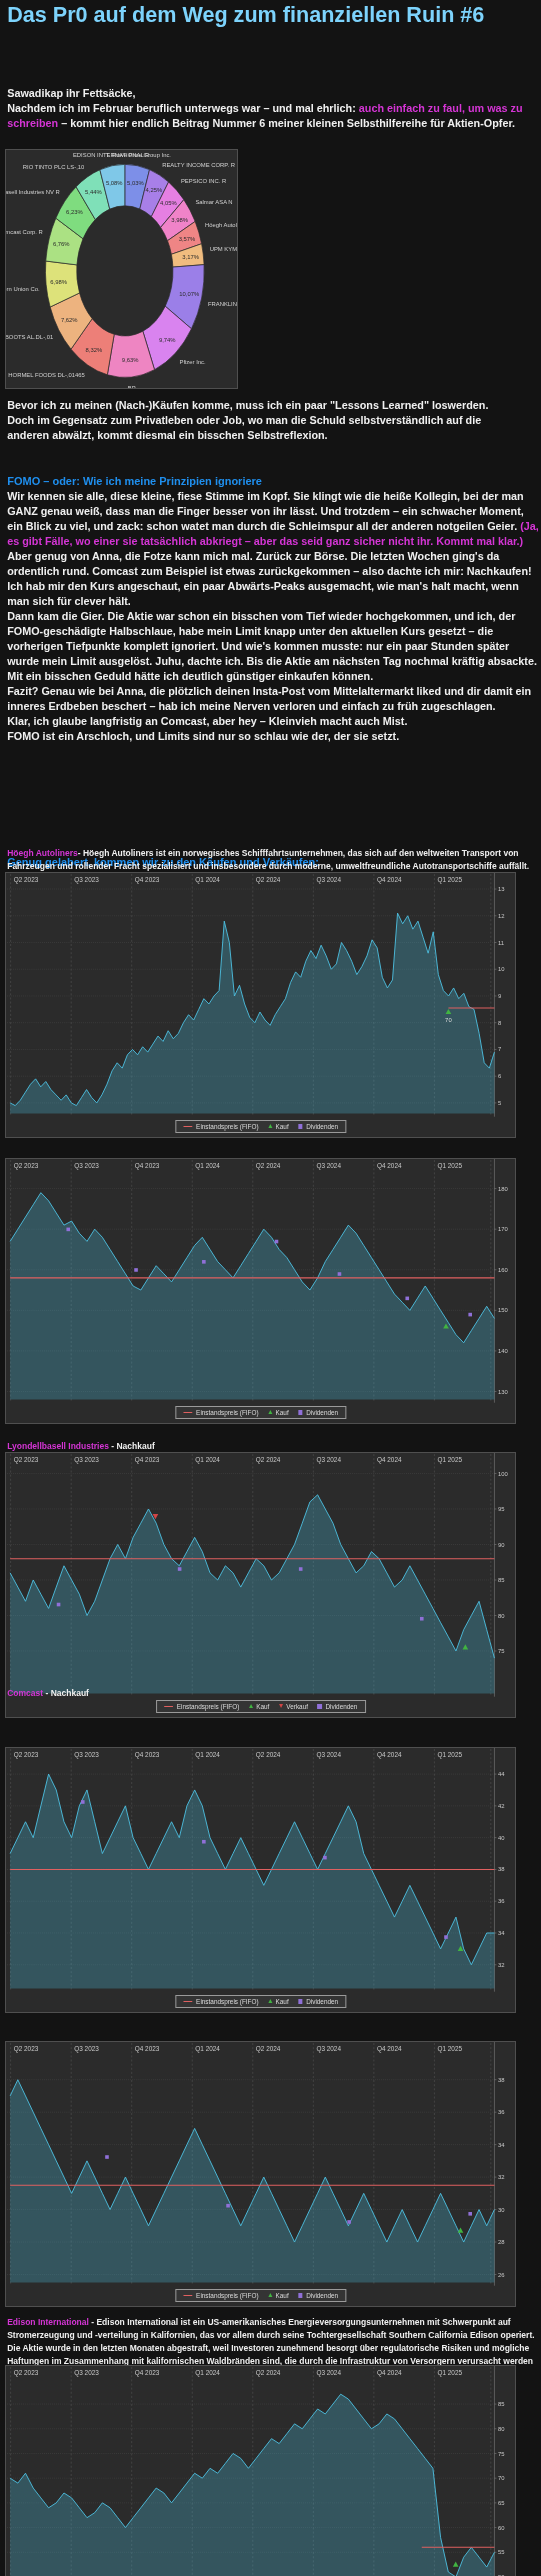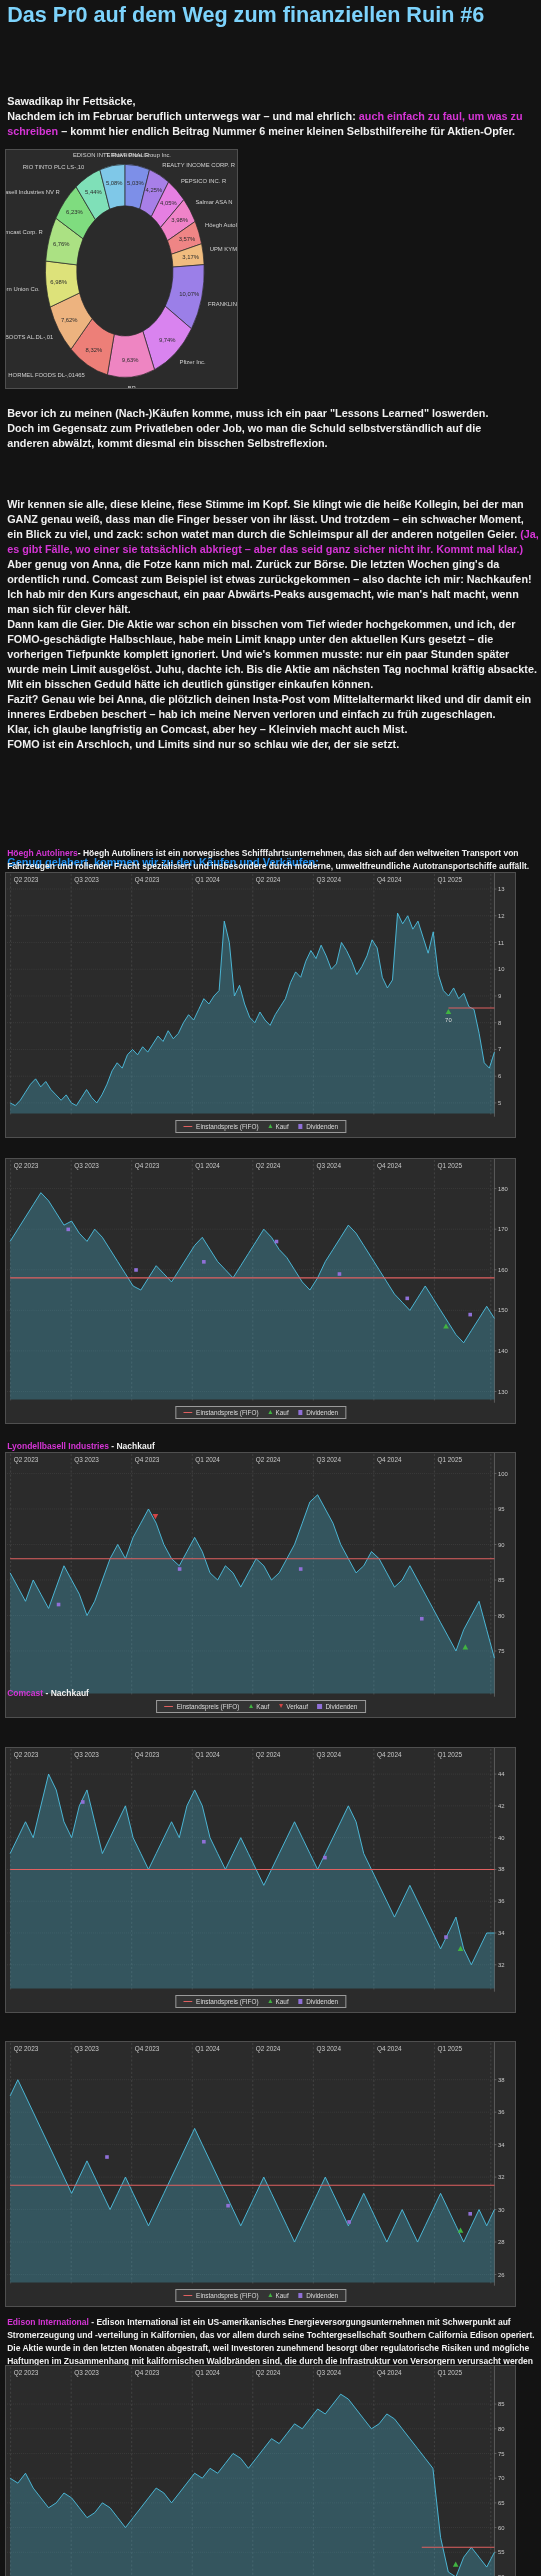--- a/index.html
+++ b/index.html
@@ -1,21 +1,21 @@
 <!DOCTYPE html>
 <html style="font-size:8.2px"><head>
 <meta charset="utf-8">
 <style>
   html,body{margin:0;padding:0;background:#131313;}
   .page{position:relative;width:542px;height:4070px;overflow:hidden;background:#131313;
         font-family:"Liberation Sans",sans-serif;}
   .abs{position:absolute;left:7.2px;}
   .title{position:absolute;left:7.2px;top:2.1px;width:495px;margin:0;
          font-size:21.6px;line-height:26px;font-weight:bold;color:#7dd3fc;}
-  .t{font-weight:bold;font-size:10.8px;line-height:15px;color:#f0f0f0;margin-top:8px;}
+  .t{font-weight:bold;font-size:10.8px;line-height:15px;color:#f0f0f0;}
   .h{font-weight:bold;font-size:11px;line-height:15px;color:#1f8fee;}
   .desc{font-weight:bold;font-size:8.5px;line-height:13px;color:#f0f0f0;}
   .w{color:#f0f0f0}
   .mag{color:#d535d5}
   .panel{position:absolute;background:#2b2b2b;border:0.5px solid #4f4f4f;box-sizing:border-box;}
   svg{display:block;width:100%;height:auto;}
   .vgrid{stroke:#5a5a5a;stroke-width:1;stroke-dasharray:4 4;}
   .hgrid{stroke:#636363;stroke-width:1;stroke-dasharray:1 3;}
   .axis{stroke:#8d8d8d;stroke-width:1;}
   .cost{stroke:#e06060;stroke-width:2;}
@@ -90,20 +90,21 @@
         <text x="170.6692778298364" y="85.8783590448206" text-anchor="middle" class="pie-pct">5,44%</text>
         <text x="152.98134681993133" y="36.51316736608311" text-anchor="end" class="pie-name">RIO TINTO PLC LS-,10</text>
         <path d="M183.3,38.5 A155 208 0 0 1 232.0,28.0 L232.0,109.0 A94 127 0 0 0 202.5,115.4 Z" fill="#7fc8e8" stroke="#2b2b2b" stroke-width="1.4"></path>
         <text x="211.29267282974132" y="67.50388069747146" text-anchor="middle" class="pie-pct">5,08%</text>
         <text x="205.32062878025428" y="13.326325642047294" text-anchor="middle" class="pie-name">EDISON INTERNATIONAL R</text>
       </svg>
   </div>
 
   <div class="abs t" style="top:398px;width:489px;">Bevor ich zu meinen (Nach-)Käufen komme, muss ich ein paar "Lessons Learned" loswerden. Doch im Gegensatz zum Privatleben oder Job, wo man die Schuld selbstverständlich auf die anderen abwälzt, kommt diesmal ein bisschen Selbstreflexion.</div>
 
+  <div class="abs h" style="top:474px;width:531px;">FOMO – oder: Wie ich meine Prinzipien ignoriere</div>
   <div class="abs t" style="top:489px;width:534px;"><span class="w">Wir kennen sie alle, diese kleine, fiese Stimme im Kopf. Sie klingt wie die heiße Kollegin, bei der man GANZ genau weiß, dass man die Finger besser von ihr lässt. Und trotzdem – ein schwacher Moment, ein Blick zu viel, und zack: schon watet man durch die Schleimspur all der anderen notgeilen Geier. </span><span class="mag">(Ja, es gibt Fälle, wo einer sie tatsächlich abkriegt – aber das seid ganz sicher nicht ihr. Kommt mal klar.)</span><br><span class="w">Aber genug von Anna, die Fotze kann mich mal. Zurück zur Börse. Die letzten Wochen ging's da ordentlich rund. Comcast zum Beispiel ist etwas zurückgekommen – also dachte ich mir: Nachkaufen! Ich hab mir den Kurs angeschaut, ein paar Abwärts-Peaks ausgemacht, wie man's halt macht, wenn man sich für clever hält.</span><br><span class="w">Dann kam die Gier. Die Aktie war schon ein bisschen vom Tief wieder hochgekommen, und ich, der FOMO-geschädigte Halbschlaue, habe mein Limit knapp unter den aktuellen Kurs gesetzt – die vorherigen Tiefpunkte komplett ignoriert. Und wie's kommen musste: nur ein paar Stunden später wurde mein Limit ausgelöst. Juhu, dachte ich. Bis die Aktie am nächsten Tag nochmal kräftig absackte. Mit ein bisschen Geduld hätte ich deutlich günstiger einkaufen können.</span><br><span class="w">Fazit? Genau wie bei Anna, die plötzlich deinen Insta-Post vom Mittelaltermarkt liked und dir damit ein inneres Erdbeben beschert – hab ich meine Nerven verloren und einfach zu früh zugeschlagen.</span><br><span class="w">Klar, ich glaube langfristig an Comcast, aber hey – Kleinvieh macht auch Mist.</span><br><span class="w">FOMO ist ein Arschloch, und Limits sind nur so schlau wie der, der sie setzt.</span></div>
 
   <div class="abs h" style="top:855px;width:531px;">Genug gelabert, kommen wir zu den Käufen und Verkäufen:</div>
 
   <div class="abs desc" style="top:847px;width:534px;"><span class="mag">Höegh Autoliners</span><span class="w">- Höegh Autoliners ist ein norwegisches Schifffahrtsunternehmen, das sich auf den weltweiten Transport von Fahrzeugen und rollender Fracht spezialisiert und insbesondere durch moderne, umweltfreundliche Autotransportschiffe auffällt.</span></div>
   <div class="panel" style="left:5.2px;top:872px;width:511px;height:266px;">
     <svg viewBox="0 0 990 474">
         <line x1="9" y1="2" x2="9" y2="472" class="vgrid"></line>
         <text x="15" y="17" class="xlab">Q2 2023</text>
         <line x1="126.75" y1="2" x2="126.75" y2="472" class="vgrid"></line>

